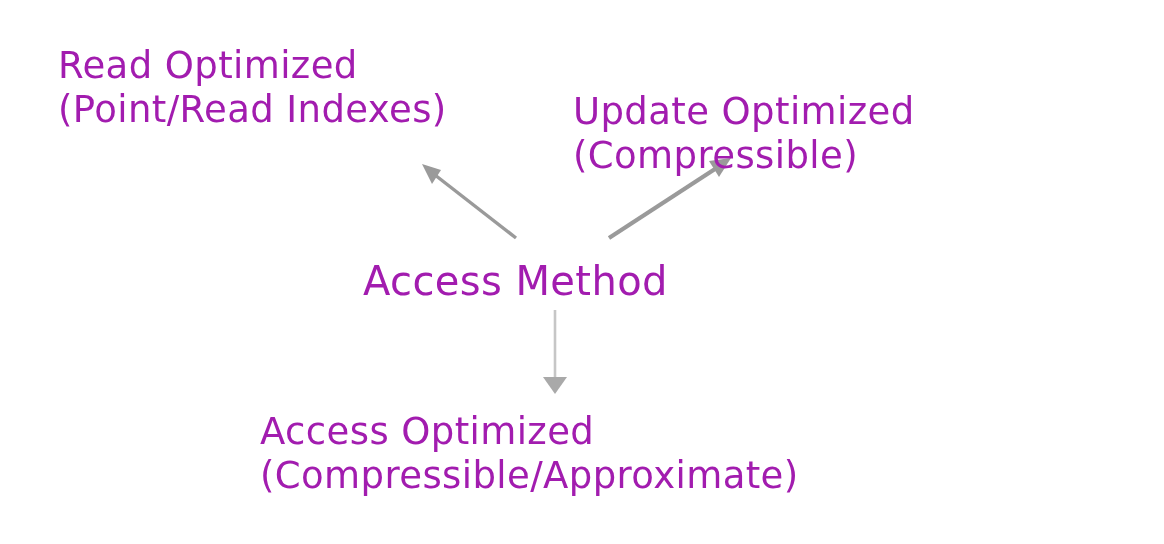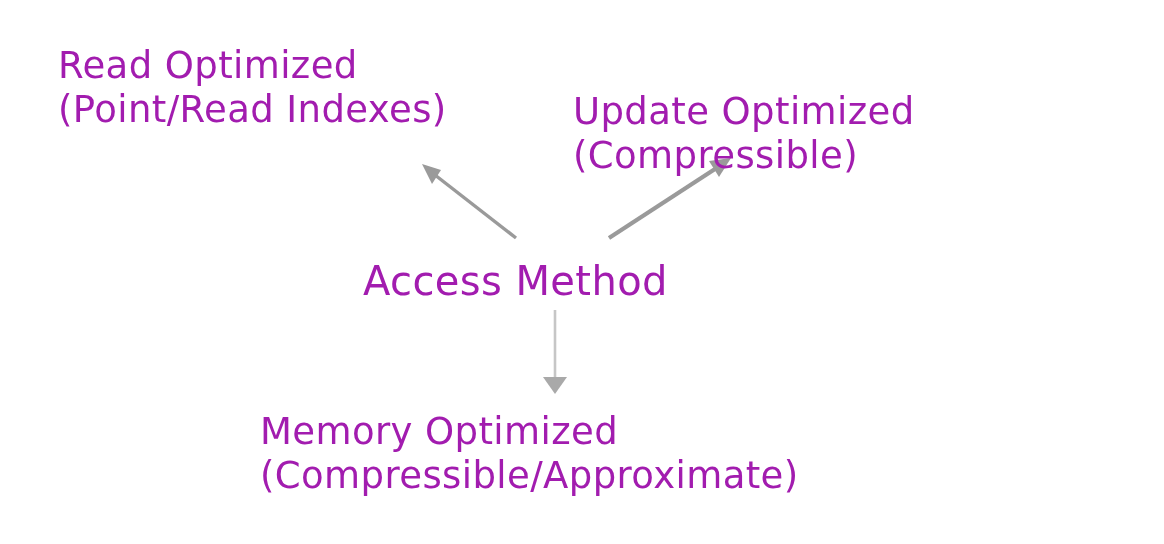--- a/index.html
+++ b/index.html
@@ -100,17 +100,17 @@
   <div class="node" id="node-update">
     <span class="line">Update Optimized</span>
     <span class="line">(Compressible)</span>
   </div>
 
   <div class="node" id="node-root">
     <span class="line">Access Method</span>
   </div>
 
   <div class="node" id="node-memory">
-    <span class="line">Memory Optimized</span>
+    <span class="line">Access Optimized</span>
     <span class="line">(Compressible/Approximate)</span>
   </div>
 
 </div>
 
 </body></html>

